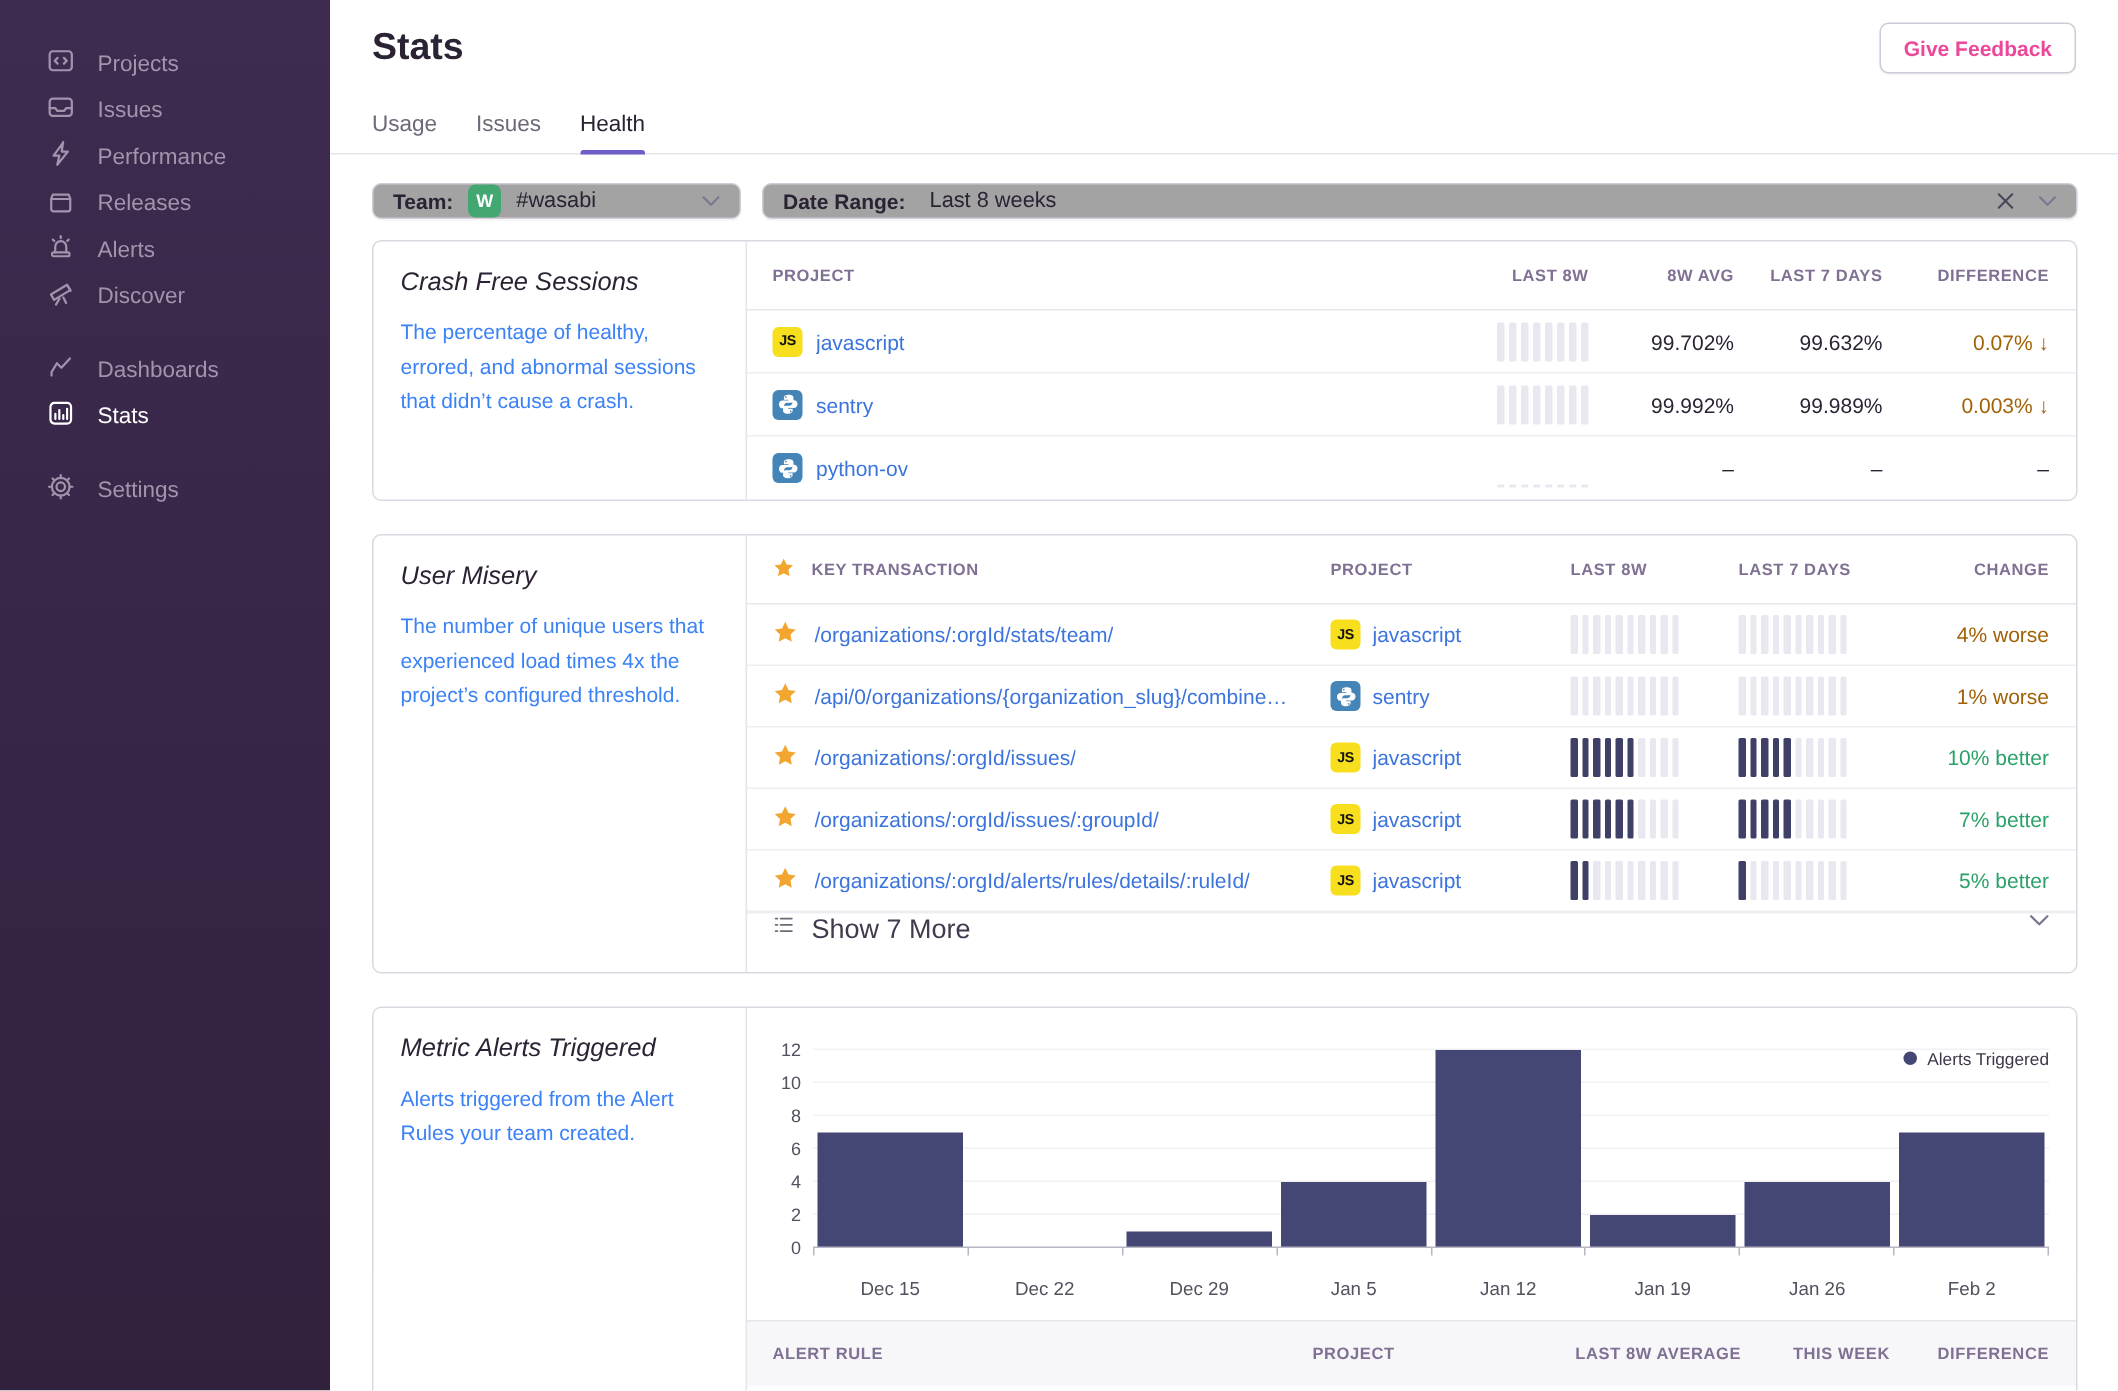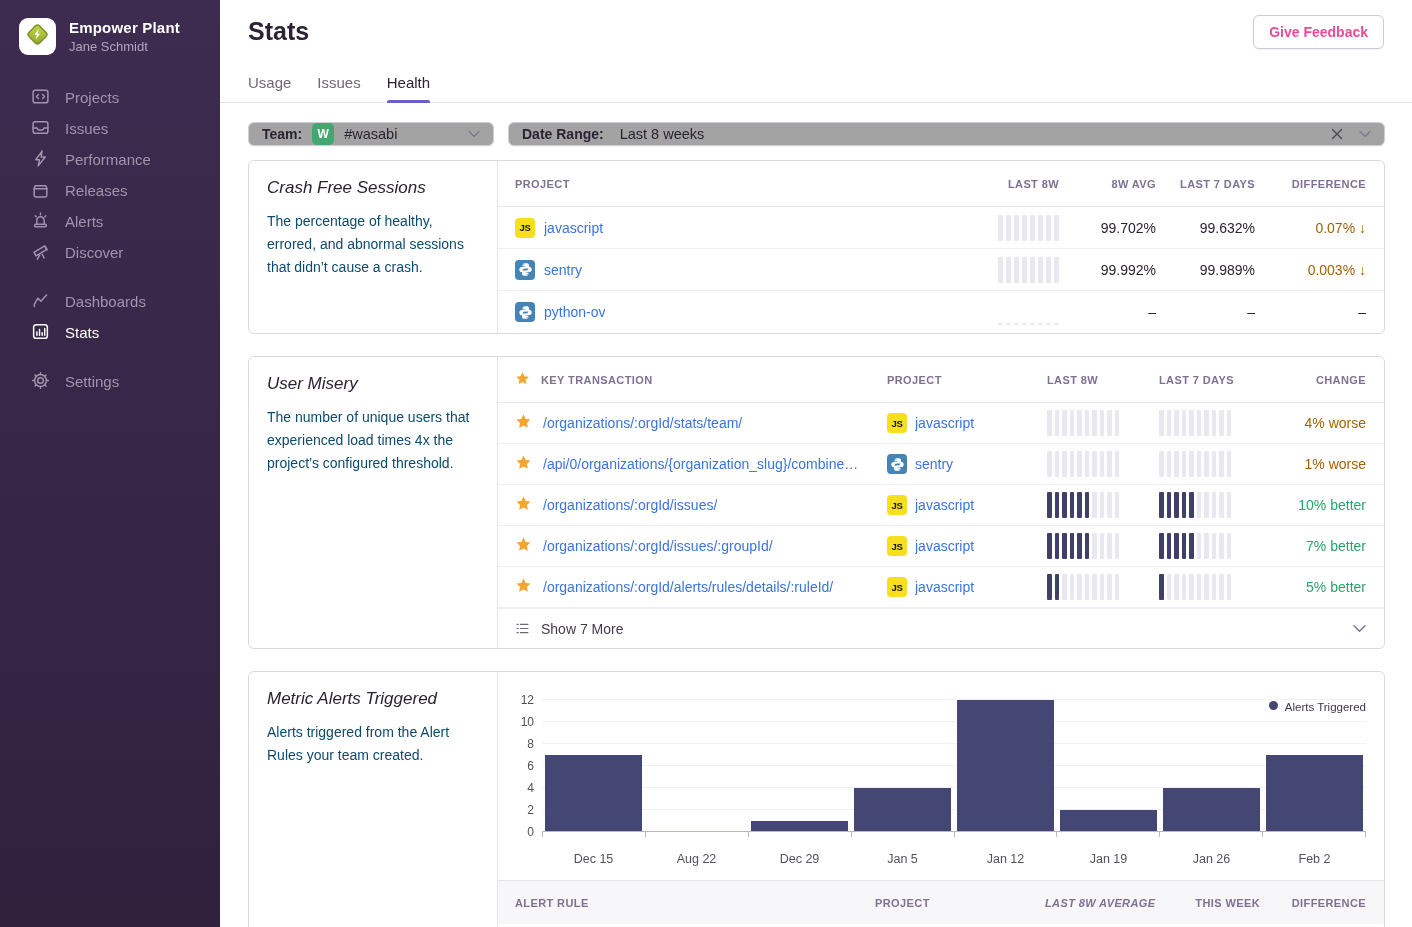--- a/index.html
+++ b/index.html
@@ -40,21 +40,21 @@
   .f-value { font-size:14.5px; color:#2b2233; }
   .grow { flex:1; }
   .icon-btn { display:flex; align-items:center; color:#4a4458; }
   .chev { color:#7d7591; display:flex; align-items:center; }
 
   
   .panel { display:flex; border:1px solid #dcd8e2; border-radius:6px; margin-top:22px; background:#fff; overflow:hidden; }
   .panel.first { margin-top:14px; }
   .panel-left { width:249px; flex:0 0 249px; border-right:1px solid #e6e3ea; padding:17px 18px; }
   .panel-title { font-size:17px; color:#2b2233; font-weight:normal;font-style:italic; }
-  .panel-desc { margin-top:12px; font-size:14px; line-height:23px; color:#0c4a6e; }
+  .panel-desc { margin-top:12px; font-size:14px; line-height:23px; color:#3b82f6; }
   .panel-right { flex:1; min-width:0; }
 
   .t-head { display:flex; align-items:center; height:46px; padding:0 18px 0 17px; border-bottom:1px solid #e8e5ec; color:#807093; font-size:11px; font-weight:bold; letter-spacing:.4px; }
   .t-row { display:flex; align-items:center; height:42px; padding:0 18px 0 17px; border-bottom:1px solid #efedf3; font-size:14px; }
   .t-row:last-child { border-bottom:none; }
   .link { color:#3c74dd; cursor:pointer; text-decoration:none; white-space:nowrap; overflow:hidden; text-overflow:ellipsis; }
 
   
   .c-proj { flex:1; display:flex; align-items:center; gap:9px; min-width:0; }
   .c-sp   { width:120px; display:flex; justify-content:flex-end; }
@@ -77,21 +77,21 @@
   .plat.js { background:#f7df1e; color:#111; font-size:9.5px; font-weight:bold; letter-spacing:-.3px; }
   .plat.py { background:#4584b6; }
   .plat.py svg { width:15px; height:15px; }
 
   .spark { display:inline-flex; align-items:flex-end; gap:3px; height:26px; }
   .spark i { width:5px; height:26px; background:#e9e7f0; border-radius:1px; display:block; }
   .spark.um i { width:4.5px; }
   .spark i.f { background:#3e4067; }
   .spark.dash i { height:2px; }
 
-  .show-more { display:flex; align-items:center; gap:11px; height:40px; padding:0 18px 0 17px; font-size:14px; color:#433a4d; border-top:1px solid #efedf3; cursor:pointer; }
+  .show-more { display:flex; align-items:flex-start; gap:11px; height:40px; padding:0 18px 0 17px; font-size:18px; color:#433a4d; border-top:1px solid #efedf3; cursor:pointer; }
   .show-more .list-ic { color:#6e6878; display:flex; }
 
   
   .chart { position:relative; height:208px; }
   .plot { position:absolute; left:44px; right:18px; top:28px; bottom:48px; }
   .plot::after { content:""; position:absolute; left:0; right:0; bottom:0; height:1px; background:#b9b6c3; }
   .gline { position:absolute; left:0; right:0; height:1px; background:#f2f0f5; }
   .bars { position:absolute; left:0; right:0; top:0; bottom:0; display:flex; align-items:flex-end; }
   .bslot { flex:1; display:flex; justify-content:center; align-items:flex-end; height:100%; }
   .bbar { width:95%; }
@@ -100,52 +100,32 @@
   .ticks { position:absolute; left:44px; right:18px; bottom:43px; height:5px; display:flex; border-left:1px solid #b9b6c3; }
   .ticks i { flex:1; border-right:1px solid #b9b6c3; }
   .xlabels { position:absolute; left:44px; right:18px; bottom:14px; display:flex; }
   .xlabels span { flex:1; text-align:center; font-size:12.5px; color:#55505e; }
   .legend { position:absolute; top:13px; right:18px; display:flex; align-items:flex-start; gap:7px; font-size:11.5px; color:#3f3649;margin-top:16px; }
   .legend .dot { width:9px; height:9px; border-radius:50%; background:#444674; }
 
   .alert-head { display:flex; align-items:center; height:44px; background:#f7f6f9; border-top:1px solid #e6e3ea; padding:0 18px 0 17px; color:#807093; font-size:11px; font-weight:bold; letter-spacing:.4px; }
   .a-rule { flex:1; }
   .a-proj { width:170px; }
-  .a-avg  { width:121px; text-align:left;font-style:italic; }
+  .a-avg  { width:121px; text-align:center; }
   .a-week { width:94px;  text-align:right; }
   .a-diff { width:106px; text-align:right; }
 
   svg.stroke { fill:none; stroke:currentColor; stroke-width:1.4; stroke-linecap:round; stroke-linejoin:round; }
 </style>
 </head>
 <body>
 
 <div class="app">
 
   <aside class="sidebar">
-    <div class="org">
-      <div class="logo">
-        <span>
-          <svg width="29" height="29" viewBox="0 0 30 30">
-            <defs>
-                <linearGradient id="lg" x1="0" y1="0" x2="1" y2="1">
-              <stop offset="0" stop-color="#c9d94d"></stop>
-                  <stop offset="1" stop-color="#8ea62f"></stop>
-            </linearGradient>
-              </defs>
-            <rect x="7.3" y="7.3" width="15.4" height="15.4" rx="3.2" transform="rotate(45 15 15)" fill="url(#lg)" stroke="#7e962c" stroke-width="1.6"></rect>
-            <path d="M16.2 9.5 11.8 15.6h2.6l-1.5 4.9 4.9-6.3h-2.7l1.1-4.7z" fill="#fff"></path>
-          </svg>
-        </span>
-      </div>
-      <div>
-        <div class="org-name">Empower Plant</div>
-        <div class="user-name">Jane Schmidt</div>
-      </div>
-    </div>
 
     <nav>
       <div class="nav-item">
         <span><svg class="stroke" viewBox="0 0 18 18">
               <rect x="2" y="3" width="14" height="12" rx="2"></rect>
               <path d="M7 7.2 5.2 9 7 10.8M11 7.2 12.8 9 11 10.8"></path>
             </svg></span>
         <span>Projects</span>
       </div>
       <div class="nav-item">
@@ -658,21 +638,21 @@
                 <i></i>
                 <i></i>
                 <i></i>
                 <i></i>
                 <i></i>
                 <i></i>
                 <i></i>
               </div>
             <div class="xlabels">
                 <span>Dec 15</span>
-                <span>Aug 22</span>
+                <span>Dec 22</span>
                 <span>Dec 29</span>
                 <span>Jan 5</span>
                 <span>Jan 12</span>
                 <span>Jan 19</span>
                 <span>Jan 26</span>
                 <span>Feb 2</span>
               </div>
           </div>
           <div class="alert-head">
             <span class="a-rule">ALERT RULE</span>

